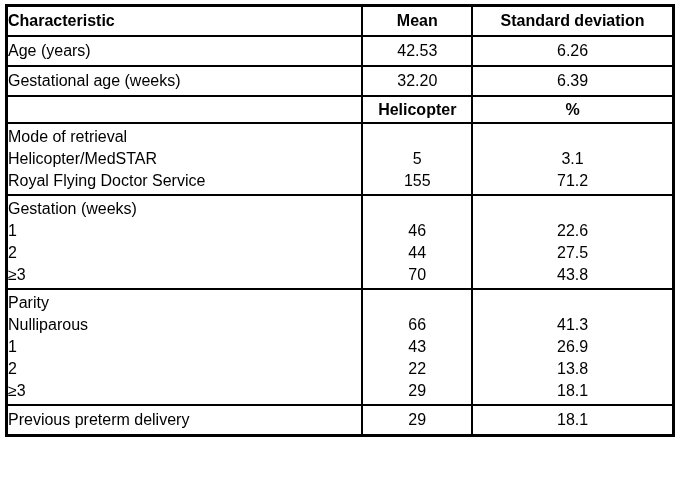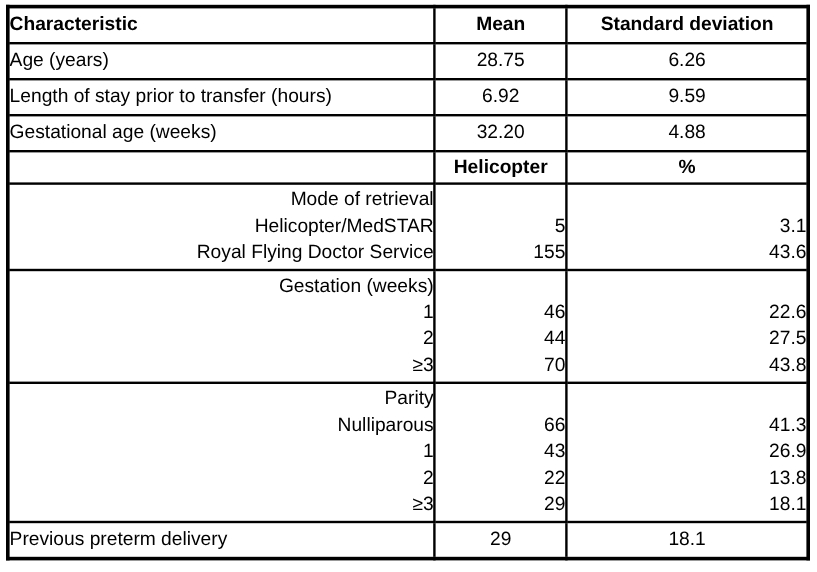--- a/index.html
+++ b/index.html
@@ -35,21 +35,21 @@
   table.stats {
     border: 3px solid #000000;
   }
   table.stats th { font-weight: bold; }
   .c1 { width: 350px; text-align: left; }
   .c2 { width: 108px; text-align: center; }
   .c3 { width: 198px; text-align: center; }
   td.c1, th.c1 { padding-left: 8px; margin-top: 12px; }
   tr.simple td, tr.simple th { height: 28px; vertical-align: middle; }
   tr.midhead td, tr.midhead th { height: 25px; vertical-align: middle; }
-  tr.group td { vertical-align: top; padding-top: 2px; padding-bottom: 2px; text-align: right; }
+  tr.group td { vertical-align: top; padding-top: 2px; padding-bottom: 2px; }
   .line { height: 22px; line-height: 22px; }
   .indent { }
 </style>
 </head>
 <body>
 
 <div class="page">
   <table class="stats">
     <colgroup>
       <col class="c1">
@@ -59,32 +59,27 @@
 
     <tbody>
         <tr class="simple">
       <th class="c1">Characteristic</th>
       <th class="c2">Mean</th>
       <th class="c3">Standard deviation</th>
     </tr>
 
     <tr class="simple">
       <td class="c1">Age (years)</td>
-      <td class="c2">28.75</td>
+      <td class="c2">42.53</td>
       <td class="c3">6.26</td>
-    </tr>
-    <tr class="simple">
-      <td class="c1">Length of stay prior to transfer (hours)</td>
-      <td class="c2">6.92</td>
-      <td class="c3">9.59</td>
     </tr>
     <tr class="simple">
       <td class="c1">Gestational age (weeks)</td>
       <td class="c2">32.20</td>
-      <td class="c3">4.88</td>
+      <td class="c3">6.39</td>
     </tr>
 
     <tr class="midhead">
       <td class="c1"></td>
       <th class="c2">Helicopter</th>
       <th class="c3">%</th>
     </tr>
 
     <tr class="group">
       <td class="c1">
@@ -93,21 +88,21 @@
         <div class="line indent">Royal Flying Doctor Service</div>
       </td>
       <td class="c2">
         <div class="line"></div>
         <div class="line">5</div>
         <div class="line">155</div>
       </td>
       <td class="c3">
         <div class="line"></div>
         <div class="line">3.1</div>
-        <div class="line">43.6</div>
+        <div class="line">71.2</div>
       </td>
     </tr>
 
     <tr class="group">
       <td class="c1">
         <div class="line">Gestation (weeks)</div>
         <div class="line indent">1</div>
         <div class="line indent">2</div>
         <div class="line indent">≥3</div>
       </td>

